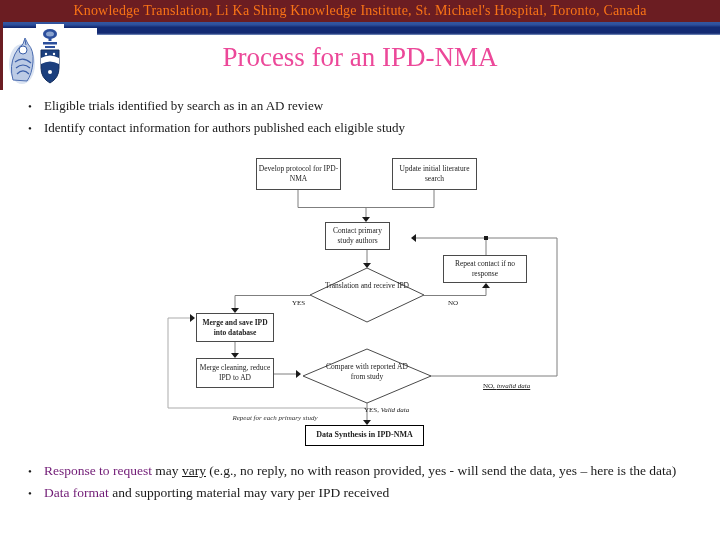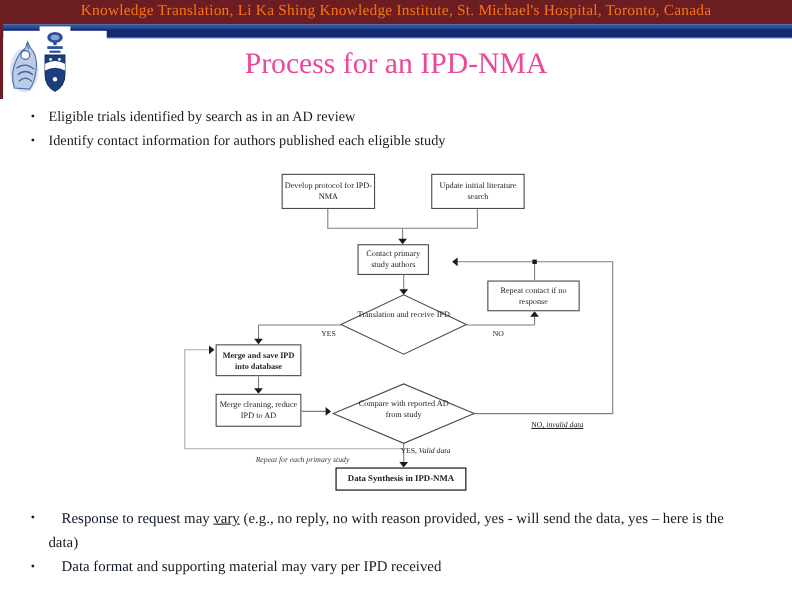--- a/index.html
+++ b/index.html
@@ -17,21 +17,21 @@
   .logo{position:absolute;}
   
   .title{position:absolute;left:0;top:42px;width:720px;text-align:center;
          font-size:27px;color:#ec4899;}
   
   .bullets{position:absolute;left:28px;}
   .bullets.top{top:95px;width:670px;font-size:13px;line-height:22px;}
   .bullets.bottom{top:460px;width:660px;font-size:13.5px;line-height:22px;}
   .bullet-row{position:relative;padding-left:16px;}
   .bullet-dot{position:absolute;left:0;top:0;font-size:11px;}
-  .hl{color:#0f172a;margin-left:12px;}
+  .hl{color:#701a75;}
   .ul{text-decoration:underline;}
   
   .diagram{position:absolute;left:0;top:152px;width:720px;height:300px;font-size:7.5px;line-height:1.3;}
   .diagram svg{position:absolute;left:0;top:0;}
   .fbox{position:absolute;background:#ffffff;border:1px solid #4a4a4a;display:flex;
         align-items:center;justify-content:center;text-align:center;color:#222;padding:1px;box-sizing:border-box;}
   .fbox.final{border:1.5px solid #000;font-weight:bold;font-size:8px;}
   .dtext{position:absolute;text-align:center;color:#222;}
   .dlabel{position:absolute;color:#222;font-size:7px;white-space:nowrap;}
   .dlabel .it{font-style:italic;}

